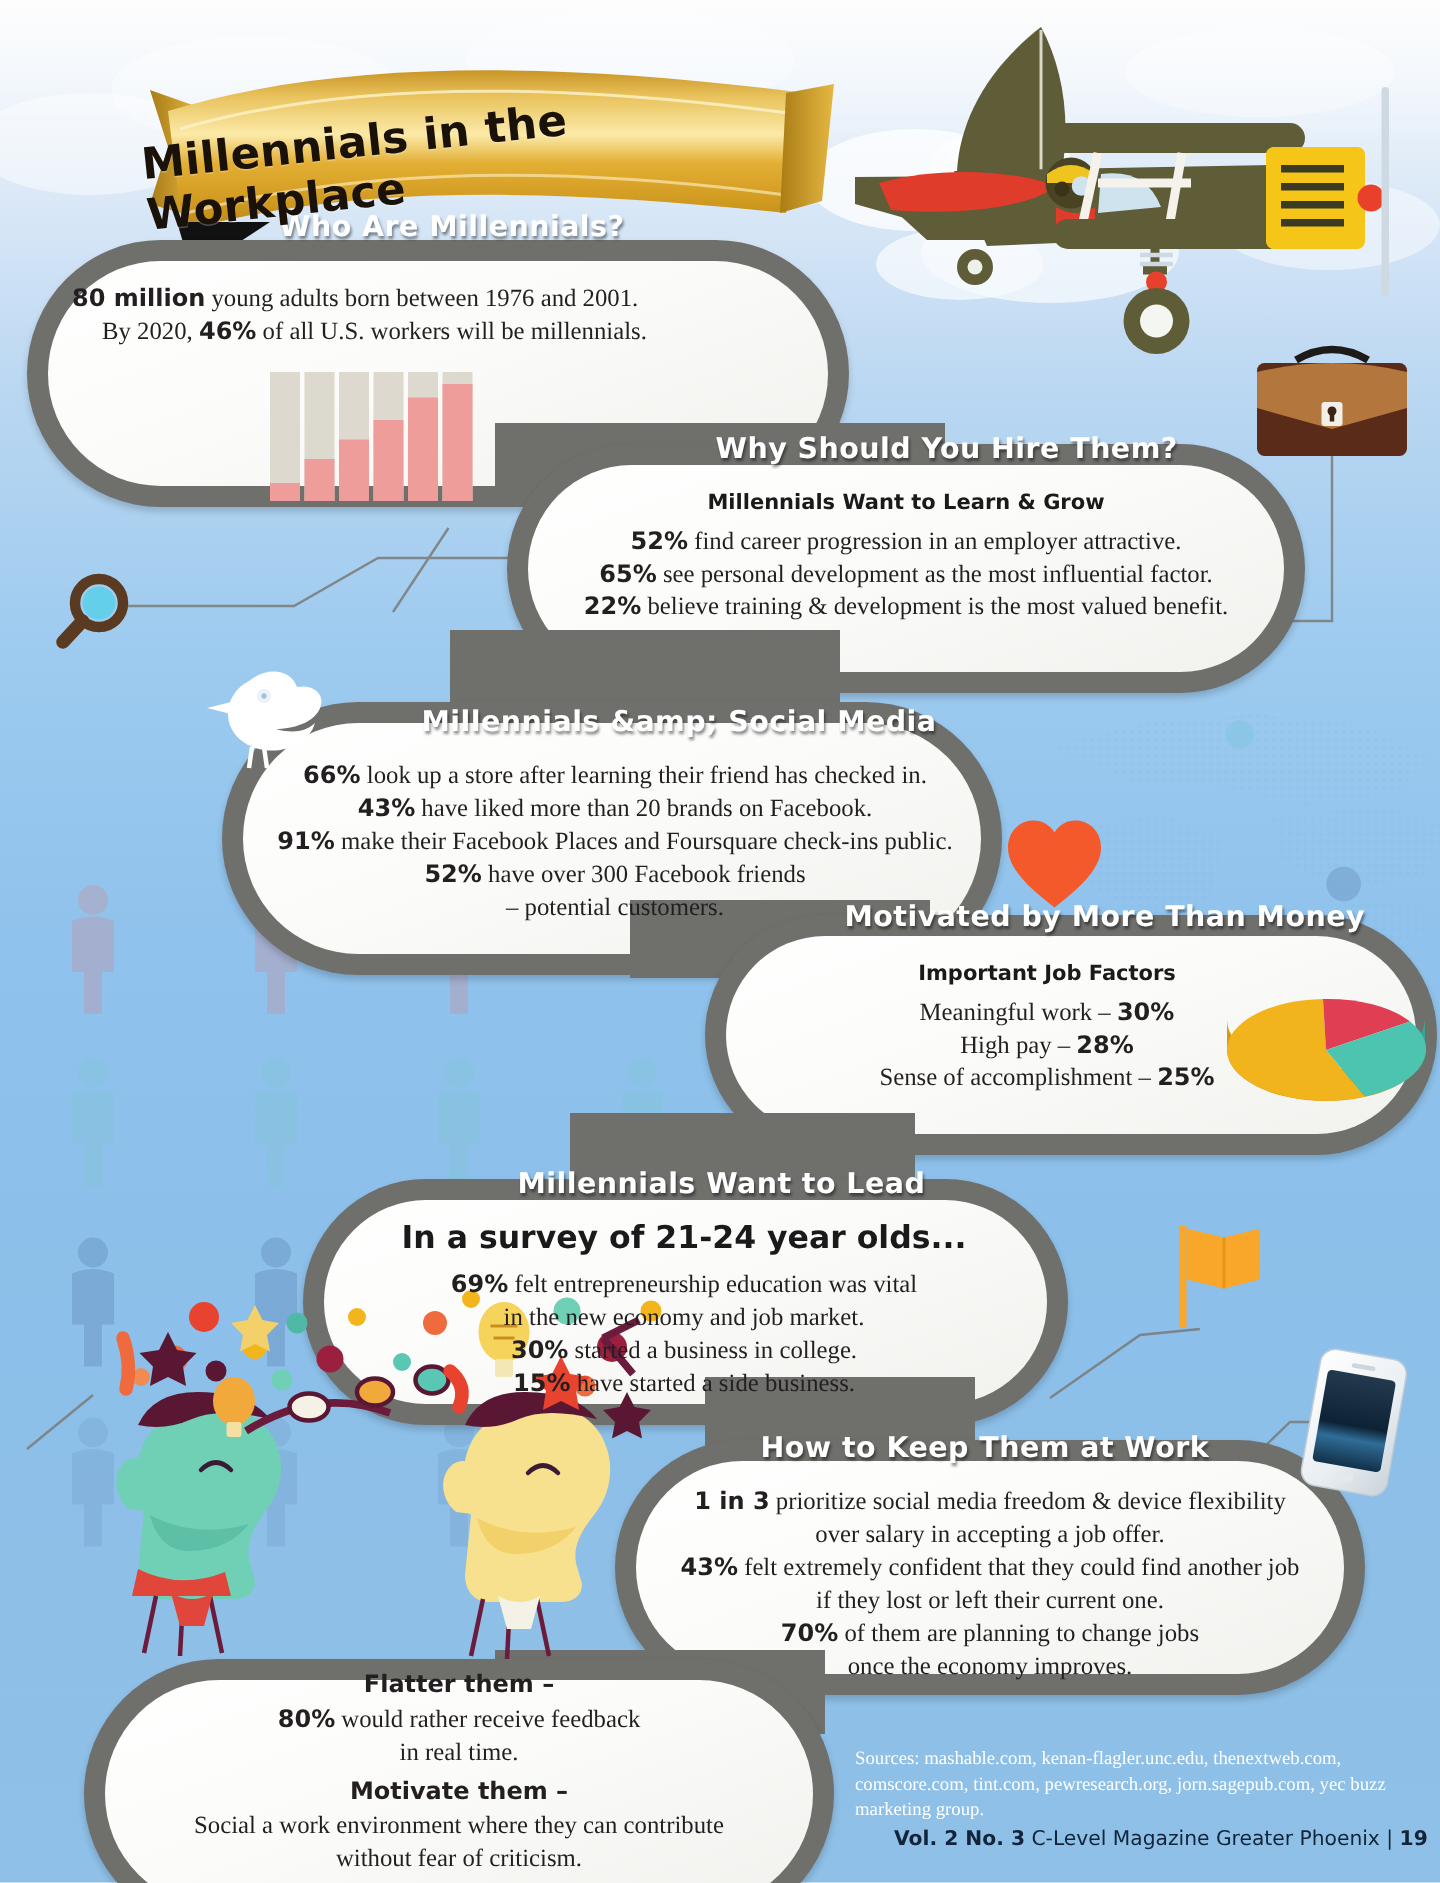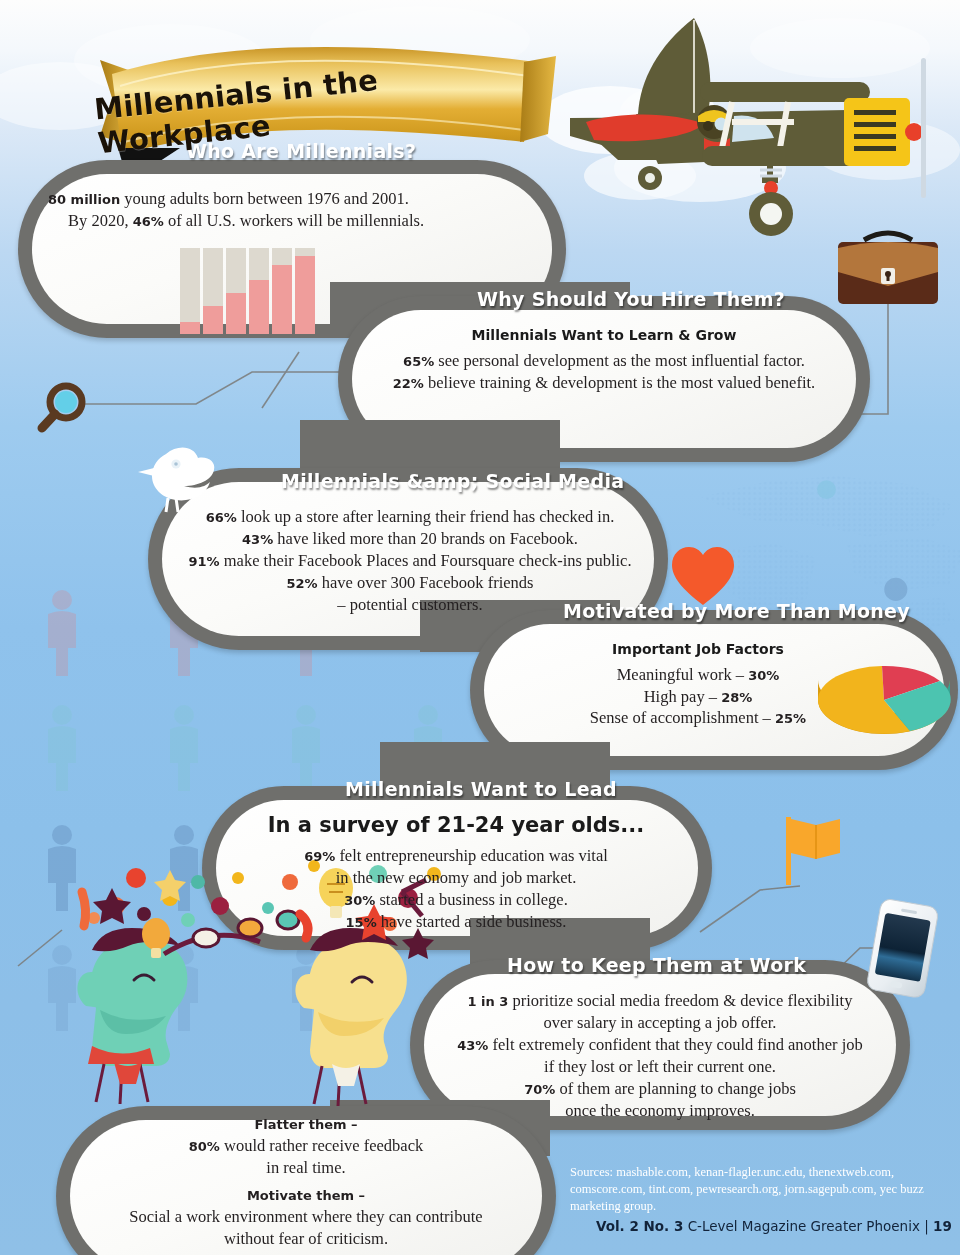--- a/index.html
+++ b/index.html
@@ -37,21 +37,21 @@
     position:absolute;
     font-family:"Liberation Serif", serif;
     color:#231f20;
     font-size:16.5px;
     line-height:1.33;
     z-index:35;
   }
   .body-txt b, .hl{
     font-family:"DejaVu Sans", sans-serif;
     font-weight:bold;
-    font-size:13px;
+    font-size:16px;
   }
   .sub-head{
     font-family:"DejaVu Sans", sans-serif;
     font-weight:bold;
     font-size:14px;
     color:#1a1a1a;
     display:block;
     margin-bottom:5px;
   }
   .ctr{text-align:center;}
@@ -505,20 +505,21 @@
 <div class="panel-head" style="left:345px;top:778px;">Millennials Want to Lead</div>
 <div class="panel-head" style="left:507px;top:954px;">How to Keep Them at Work</div>
 
 <div class="body-txt" style="left:48px;top:188px;width:460px;">
   <div><b>80 million</b> young adults born between 1976 and 2001.</div>
   <div style="padding-left:20px;">By 2020, <b>46%</b> of all U.S. workers will be millennials.</div>
 </div>
 
 <div class="body-txt ctr" style="left:368px;top:326px;width:472px;">
   <span class="sub-head">Millennials Want to Learn &amp; Grow</span>
+  <div><b>52%</b> find career progression in an employer attractive.</div>
   <div><b>65%</b> see personal development as the most influential factor.</div>
   <div><b>22%</b> believe training &amp; development is the most valued benefit.</div>
 </div>
 
 <div class="body-txt ctr" style="left:170px;top:506px;width:480px;">
   <div><b>66%</b> look up a store after learning their friend has checked in.</div>
   <div><b>43%</b> have liked more than 20 brands on Facebook.</div>
   <div><b>91%</b> make their Facebook Places and Foursquare check-ins public.</div>
   <div><b>52%</b> have over 300 Facebook friends</div>
   <div>– potential customers.</div>

